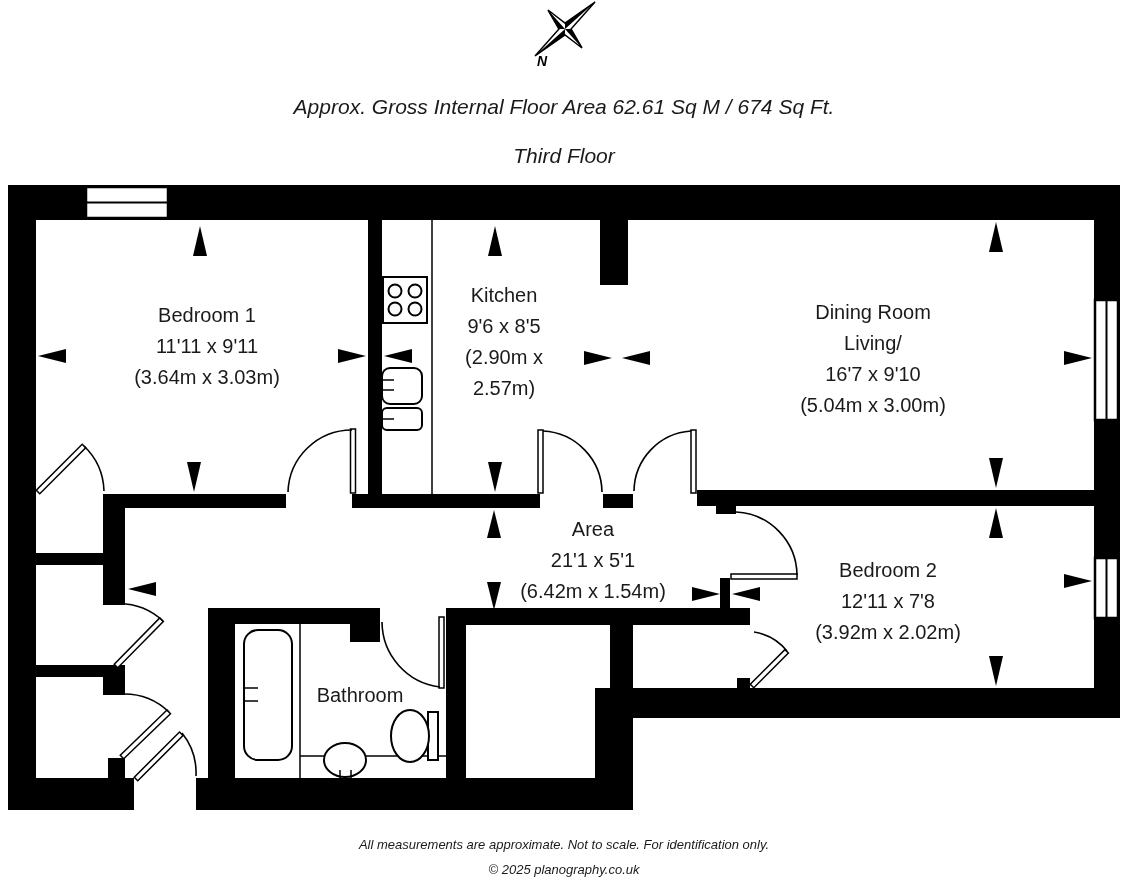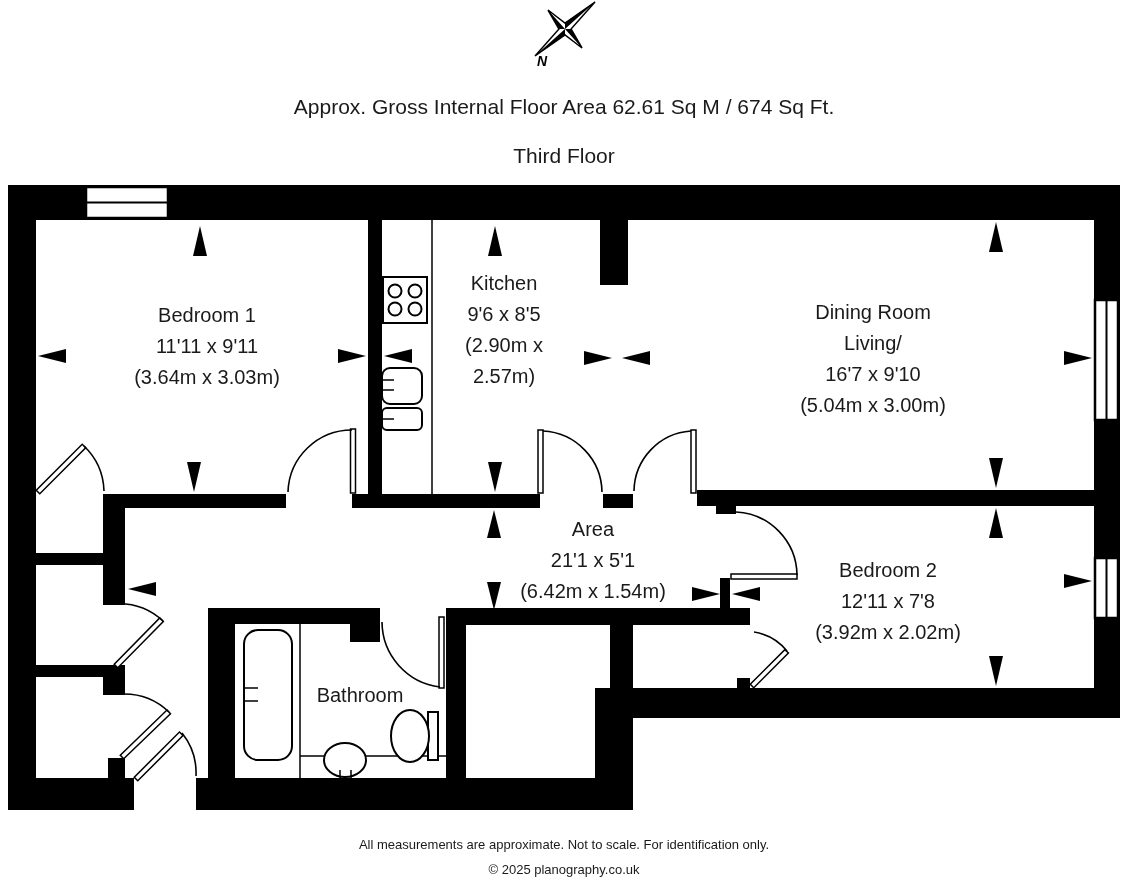--- a/index.html
+++ b/index.html
@@ -1,19 +1,19 @@
 <!DOCTYPE html>
 <html><head>
 <meta charset="utf-8">
 <style>
   html,body{margin:0;padding:0;background:#ffffff;}
   .page{position:relative;width:1128px;height:888px;background:#ffffff;overflow:hidden;
         font-family:"Liberation Sans",sans-serif;color:#1a1a1a;}
   .plan-svg{position:absolute;left:0;top:0;}
-  .txt{position:absolute;transform:translate(-50%,-50%);text-align:right;white-space:nowrap;}
+  .txt{position:absolute;transform:translate(-50%,-50%);text-align:right;white-space:nowrap;font-style:italic;}
   .header-line{font-size:21px;}
   .footer-line{font-size:13px;}
   .room-label{position:absolute;transform:translate(-50%,-50%);text-align:center;
               font-size:20px;line-height:31px;white-space:nowrap;}
 </style>
 </head>
 <body>
 
 <div class="page">
 
@@ -167,21 +167,21 @@
 
   <div class="txt header-line" style="left:564px;top:107px">Approx. Gross Internal Floor Area 62.61 Sq M / 674 Sq Ft.</div>
   <div class="txt header-line" style="left:564px;top:156px">Third Floor</div>
 
   <div class="room-label" style="left:207px;top:346px">
     <div>Bedroom 1</div>
     <div>11'11 x 9'11</div>
     <div>(3.64m x 3.03m)</div>
   </div>
 
-  <div class="room-label" style="left:504px;top:330px">
+  <div class="room-label" style="left:504px;top:342px">
     <div>Kitchen</div>
     <div>9'6 x 8'5</div>
     <div>(2.90m x</div>
     <div>2.57m)</div>
   </div>
 
   <div class="room-label" style="left:873px;top:359px">
     <div>Dining Room</div>
     <div>Living/</div>
     <div>16'7 x 9'10</div>

